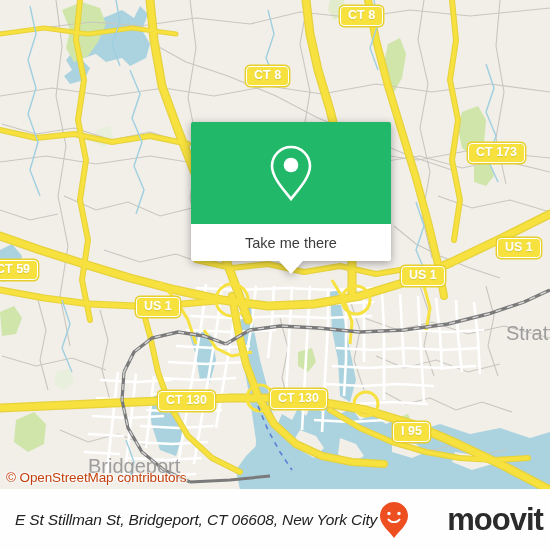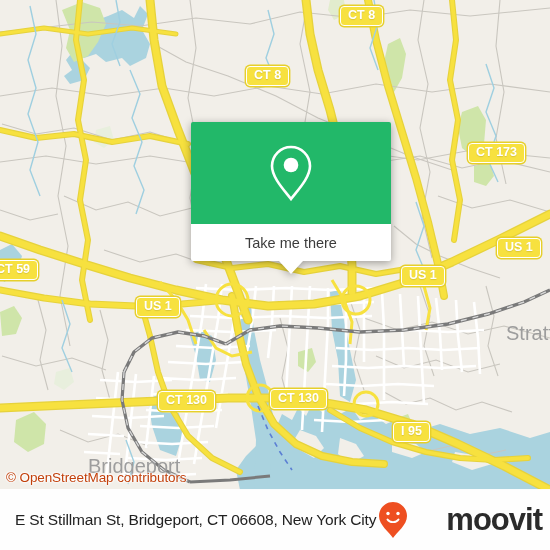--- a/index.html
+++ b/index.html
@@ -59,21 +59,21 @@
   }
 
   
   #footer{
     position:absolute;left:0;top:489px;width:550px;height:61px;
     background:rgba(255,255,255,.93);
     display:flex;align-items:center;z-index:70;
   }
   #footer .addr{
     font-size:15.5px;color:#222;margin-left:15px;white-space:nowrap;
-    font-family:"Liberation Sans",sans-serif;letter-spacing:-0.15px;
+    font-family:"Liberation Sans",sans-serif;letter-spacing:-0.15px;font-style:italic;
   }
   #footer .brand{display:flex;align-items:center;margin-left:2px;gap:37px;}
   #footer .wordmark{
     font-size:31px;font-weight:bold;color:#2b2b2b;letter-spacing:-1px;
     font-family:"Liberation Sans",sans-serif;margin-left:1px;line-height:1;
   }
 </style>
 </head>
 <body>
 

